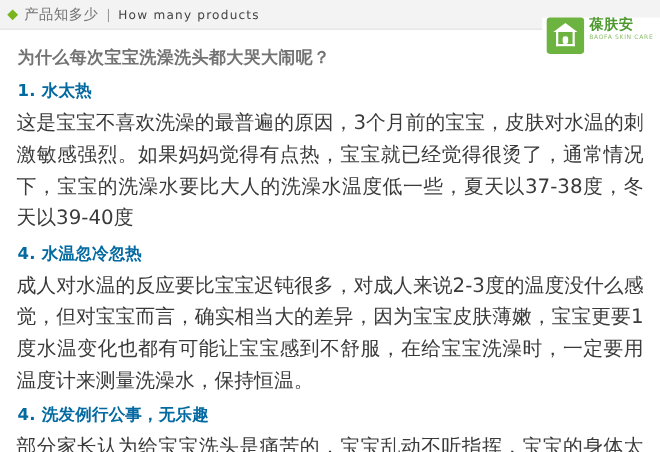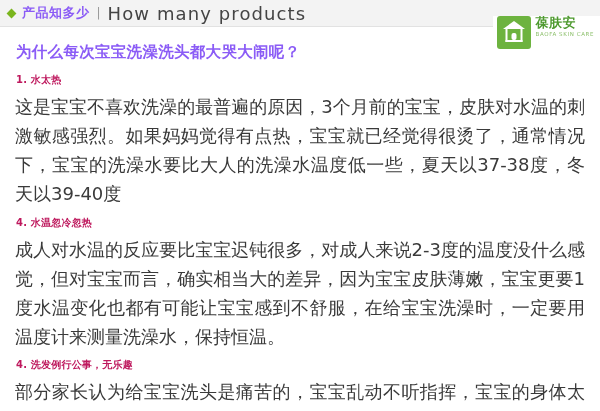--- a/index.html
+++ b/index.html
@@ -34,32 +34,32 @@
   .header-bullet {
     width: 7px;
     height: 7px;
     background: #7ab51d;
     transform: rotate(45deg);
     margin-right: 7px;
     flex: none;
   }
   .header-title-cn {
     font-size: 13px;
-    color: #8b5cf6;
+    color: #737373;
     letter-spacing: 0.5px;
-    font-weight: bold;
+    font-weight: normal;
     text-align: right;
   }
   .header-sep {
     color: #999999;
     font-size: 12px;
     margin: 0 7px;
   }
   .header-title-en {
-    font-size: 18px;
+    font-size: 11px;
     color: #444444;
     letter-spacing: 1.1px;
   }
 
   
   .logo-block {
     position: absolute;
     top: 16px;
     right: 0;
     height: 40px;
@@ -123,30 +123,30 @@
     letter-spacing: 0.6px;
     display: block;
     margin-top: 3px;
   }
 
   
   .content {
     padding: 11px 14px 0 14px;
   }
   .main-title {
-    color: #8b5cf6;
+    color: #737373;
     font-size: 15.5px;
     font-weight: bold;
     letter-spacing: 0.3px;
     margin: 4px 0 10px 2px;
   }
   .section { margin-bottom: 7px; }
   .section-heading {
-    color: #be185d;
-    font-size: 10px;
+    color: #0369a1;
+    font-size: 15px;
     font-weight: bold;
     margin: 0 0 5px 2px;
     letter-spacing: 0.2px;
   }
   .section-body {
     color: #3a3a3a;
     font-size: 18px;
     line-height: 1.62;
     text-align: justify;
     margin: 0 1px;

